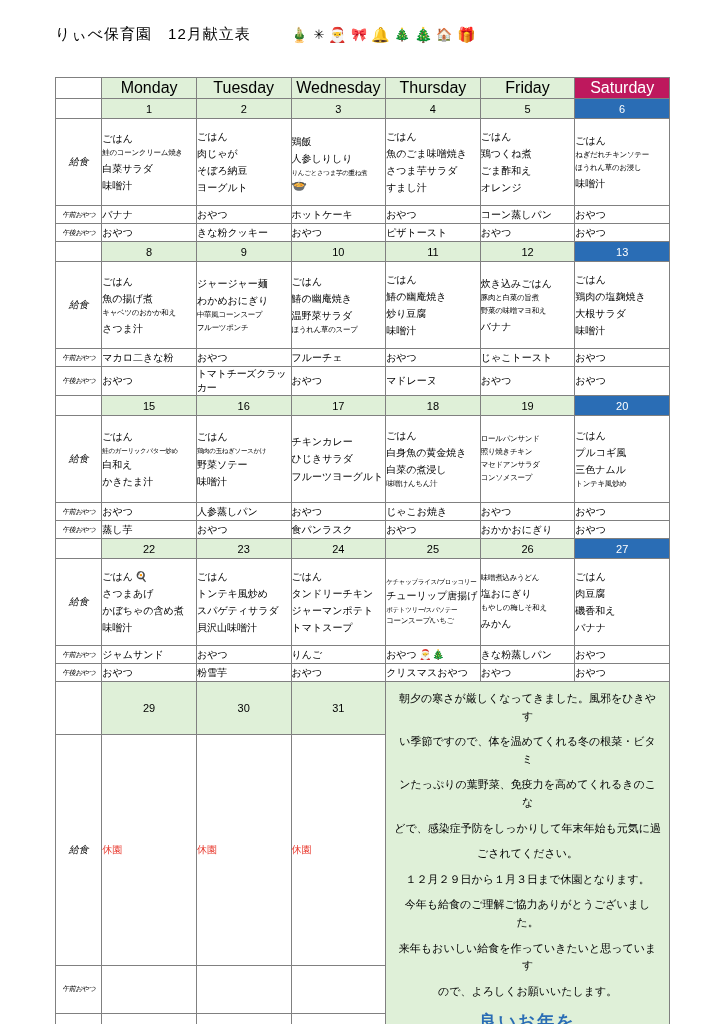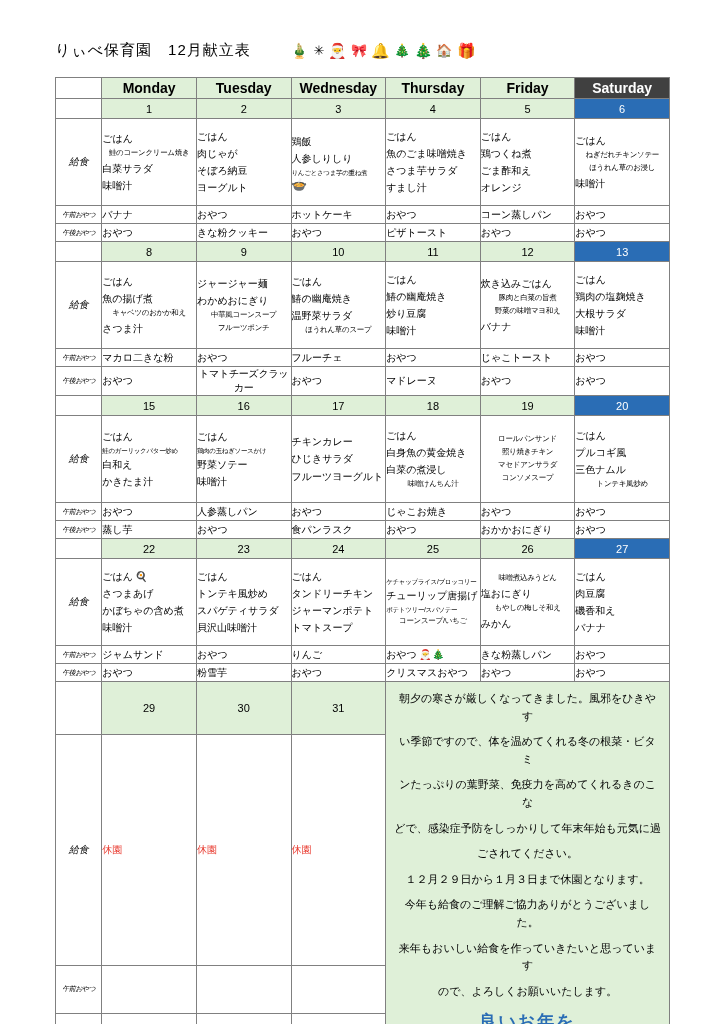--- a/index.html
+++ b/index.html
@@ -4,21 +4,21 @@
 <style>
   html,body{margin:0;padding:0;background:#ffffff;}
   body{
     width:724px;height:1024px;
     font-family:"Liberation Sans","DejaVu Sans",sans-serif;
     color:#000;
     -webkit-font-smoothing:antialiased;
   }
   .page{position:relative;width:724px;height:1024px;box-sizing:border-box;padding:0;}
   .title-row{
-    position:absolute;left:0;top:30px;width:724px;height:40px;
+    position:absolute;left:0;top:14px;width:724px;height:40px;
     display:flex;align-items:center;
   }
   .title{
     margin-left:55px;font-size:15px;letter-spacing:1px;white-space:nowrap;
   }
   .deco{
     margin-left:40px;display:flex;align-items:center;gap:4px;font-size:19px;line-height:1;
   }
   table.cal{
     position:absolute;left:55px;top:77px;
@@ -28,24 +28,24 @@
   }
   table.cal td, table.cal th{
     border:1px solid #808080;
     padding:0;
     vertical-align:middle;
   }
   .col-label{width:46px;}
   .col-day{width:94px;}
   
   thead th{
-    height:20px;font-size:14px;font-weight:bold;text-align:center;
+    height:20px;font-size:16px;font-weight:normal;text-align:center;
     background:#dff0d8;
   }
-  thead th.sat{background:#404040;color:#fff;}
+  thead th.sat{background:#be185d;color:#fff;}
   thead th.blank{background:#ffffff;}
   
   tr.dates td{
     height:19px;text-align:center;font-size:11px;background:#dff0d8;
   }
   tr.dates td.sat{background:#2a6db5;color:#ffffff;}
   tr.dates td.lbl{background:#ffffff;}
   
   td.lbl{
     text-align:center;font-size:10px;background:#ffffff;font-style:italic;
@@ -54,21 +54,21 @@
   
   td.meal{
     padding:3px 3px 3px 4px;
     font-size:10px;line-height:1.72;
     height:86px;
   }
   td.snack{
     padding:1px 3px 1px 4px;font-size:10px;height:17px;
   }
   .line{white-space:nowrap;overflow:hidden;}
-  .sm{font-size:7.5px;letter-spacing:-0.3px;text-align:center;}
+  .sm{font-size:7.5px;letter-spacing:-0.3px;}
   .xsm{font-size:6.5px;letter-spacing:-0.3px;}
   .closed{
     text-align:left;color:#e8352a;font-size:12px;
   }
   .note{
     font-size:10.5px;line-height:1.6;padding:6px 5px 0 7px;
     vertical-align:top;
   }
   .note p{margin:8px;}
   .greeting{

